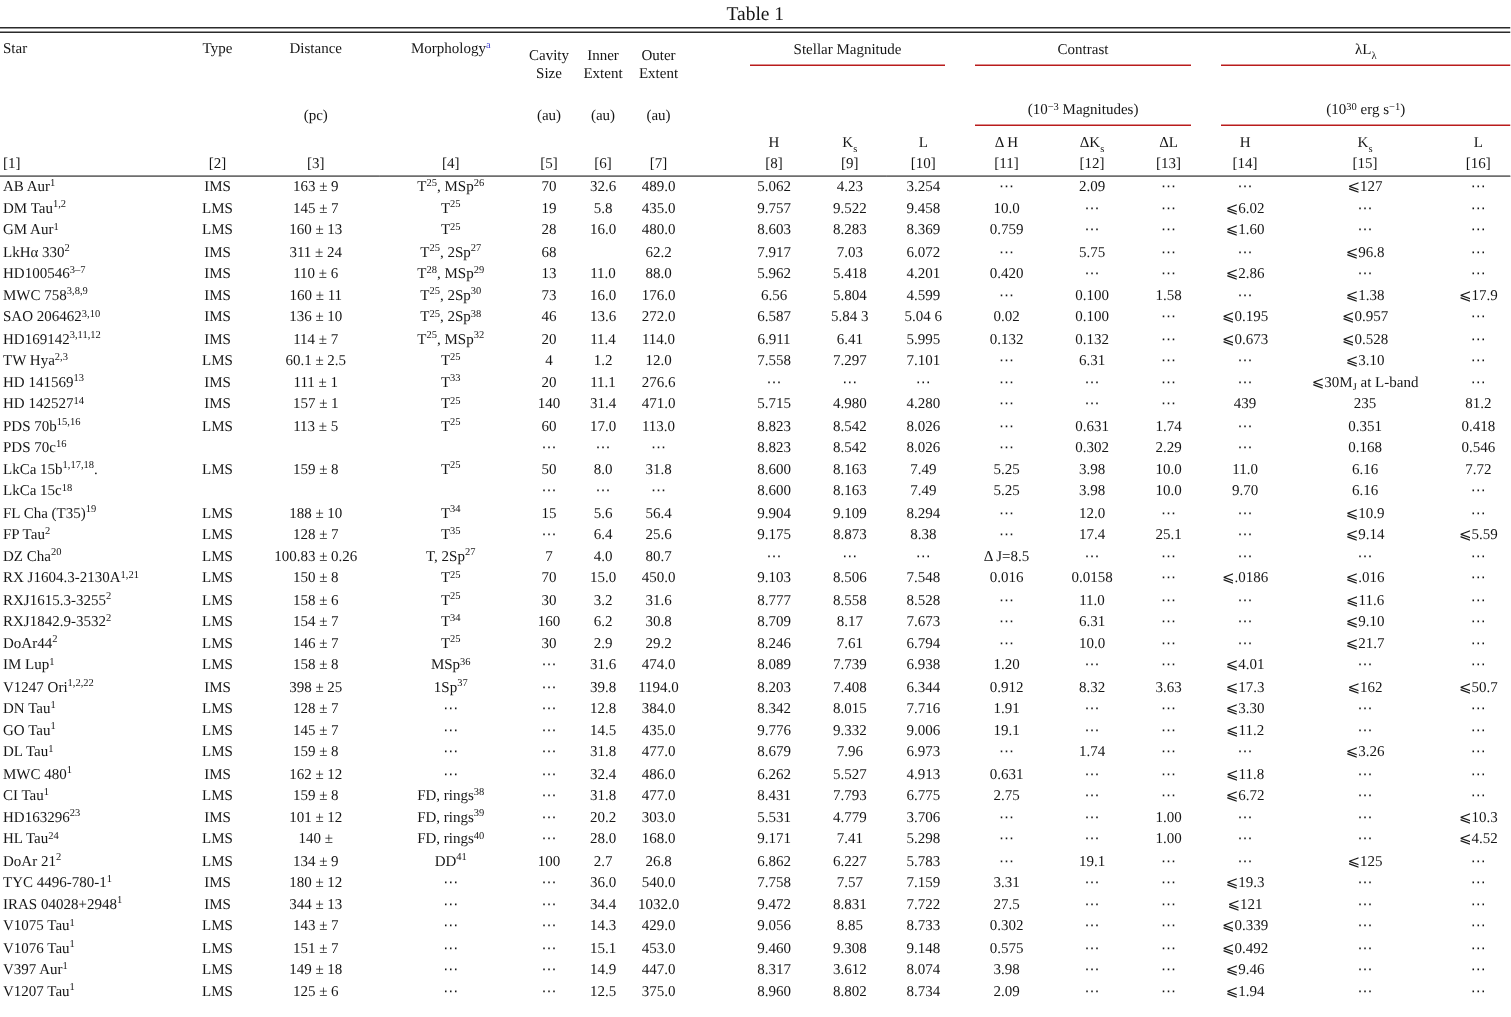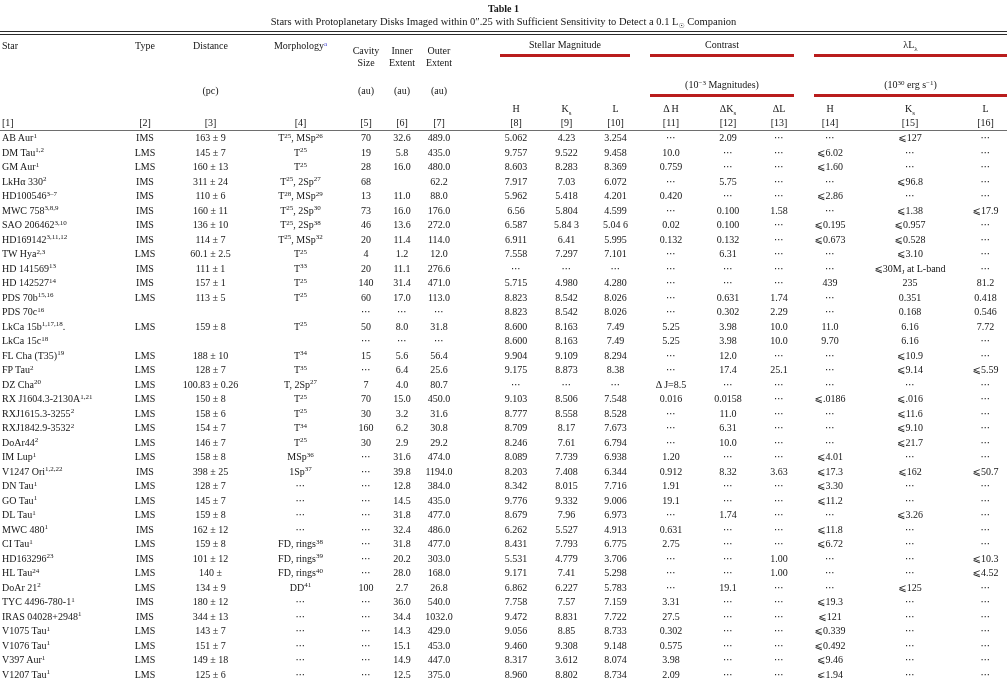--- a/index.html
+++ b/index.html
@@ -3,48 +3,47 @@
 <meta charset="utf-8">
 <style>
   html,body{margin:0;padding:0;}
   body{
     width:1007px;height:678px;background:#ffffff;color:#161616;
     font-family:"Liberation Serif","DejaVu Serif","DejaVu Sans",serif;
     overflow:hidden;
   }
   .page{width:1007px;}
   .caption{width:100%;text-align:center;}
-  .cap-title{font-weight:bold;font-size:10px;line-height:13px;padding-top:2px;}
+  .cap-title{font-weight:normal;font-size:13px;line-height:13px;padding-top:2px;}
   .cap-sub{font-size:10.5px;line-height:13px;}
   .toprule{margin-top:3px;height:2px;border-top:1px solid #2b2b2b;border-bottom:1px solid #2b2b2b;}
   table{width:1007px;table-layout:fixed;border-collapse:collapse;}
   td{padding:0;margin:0;white-space:nowrap;overflow:visible;}
   thead td{font-size:10px;text-align:center;line-height:12px;vertical-align:bottom;}
   thead td.left{text-align:left;padding-left:2px;margin-left:32px;}
   thead tr.h1 td{height:22px;}
   thead tr.h2 td{height:14px;vertical-align:top;}
   thead td.vtop{vertical-align:top;padding-top:5px;}
   thead tr.h3 td{height:26px;vertical-align:bottom;padding-bottom:2px;}
   thead tr.h4 td{height:16px;vertical-align:bottom;padding-bottom:1px;}
   thead tr.h5 td{height:14px;vertical-align:middle;border-bottom:1.5px solid #6e6e6e;}
-  .gl{border-bottom:3px solid #b91c1c;padding-bottom:3px;margin:0 10px;}
+  .gl{border-bottom:1px solid #b91c1c;padding-bottom:3px;margin:0 10px;}
   .gl-edge{margin-right:0;}
   tbody td{height:14.5px;font-size:10px;line-height:14.5px;text-align:center;}
   tbody td.c-star{text-align:left;padding-left:2px;margin-top:44px;}
   .sup{font-size:7px;position:relative;top:-3.5px;line-height:0;letter-spacing:0;}
   .sub{font-size:7px;position:relative;top:2.5px;line-height:0;}
   .link{color:#3f3fd0;}
 </style>
 </head>
 <body>
 
 <div class="page">
   <div class="caption">
     <div class="cap-title">Table 1</div>
-    <div class="cap-sub">Stars with Protoplanetary Disks Imaged within 0″.25 with Sufficient Sensitivity to Detect a 0.1 L<span class="sub">☉</span> Companion</div>
   </div>
 
   <div class="toprule"></div>
 
   <table>
     <colgroup>
       <col style="width:122px">
         <col style="width:46px">
         <col style="width:85px">
         <col style="width:95px">

